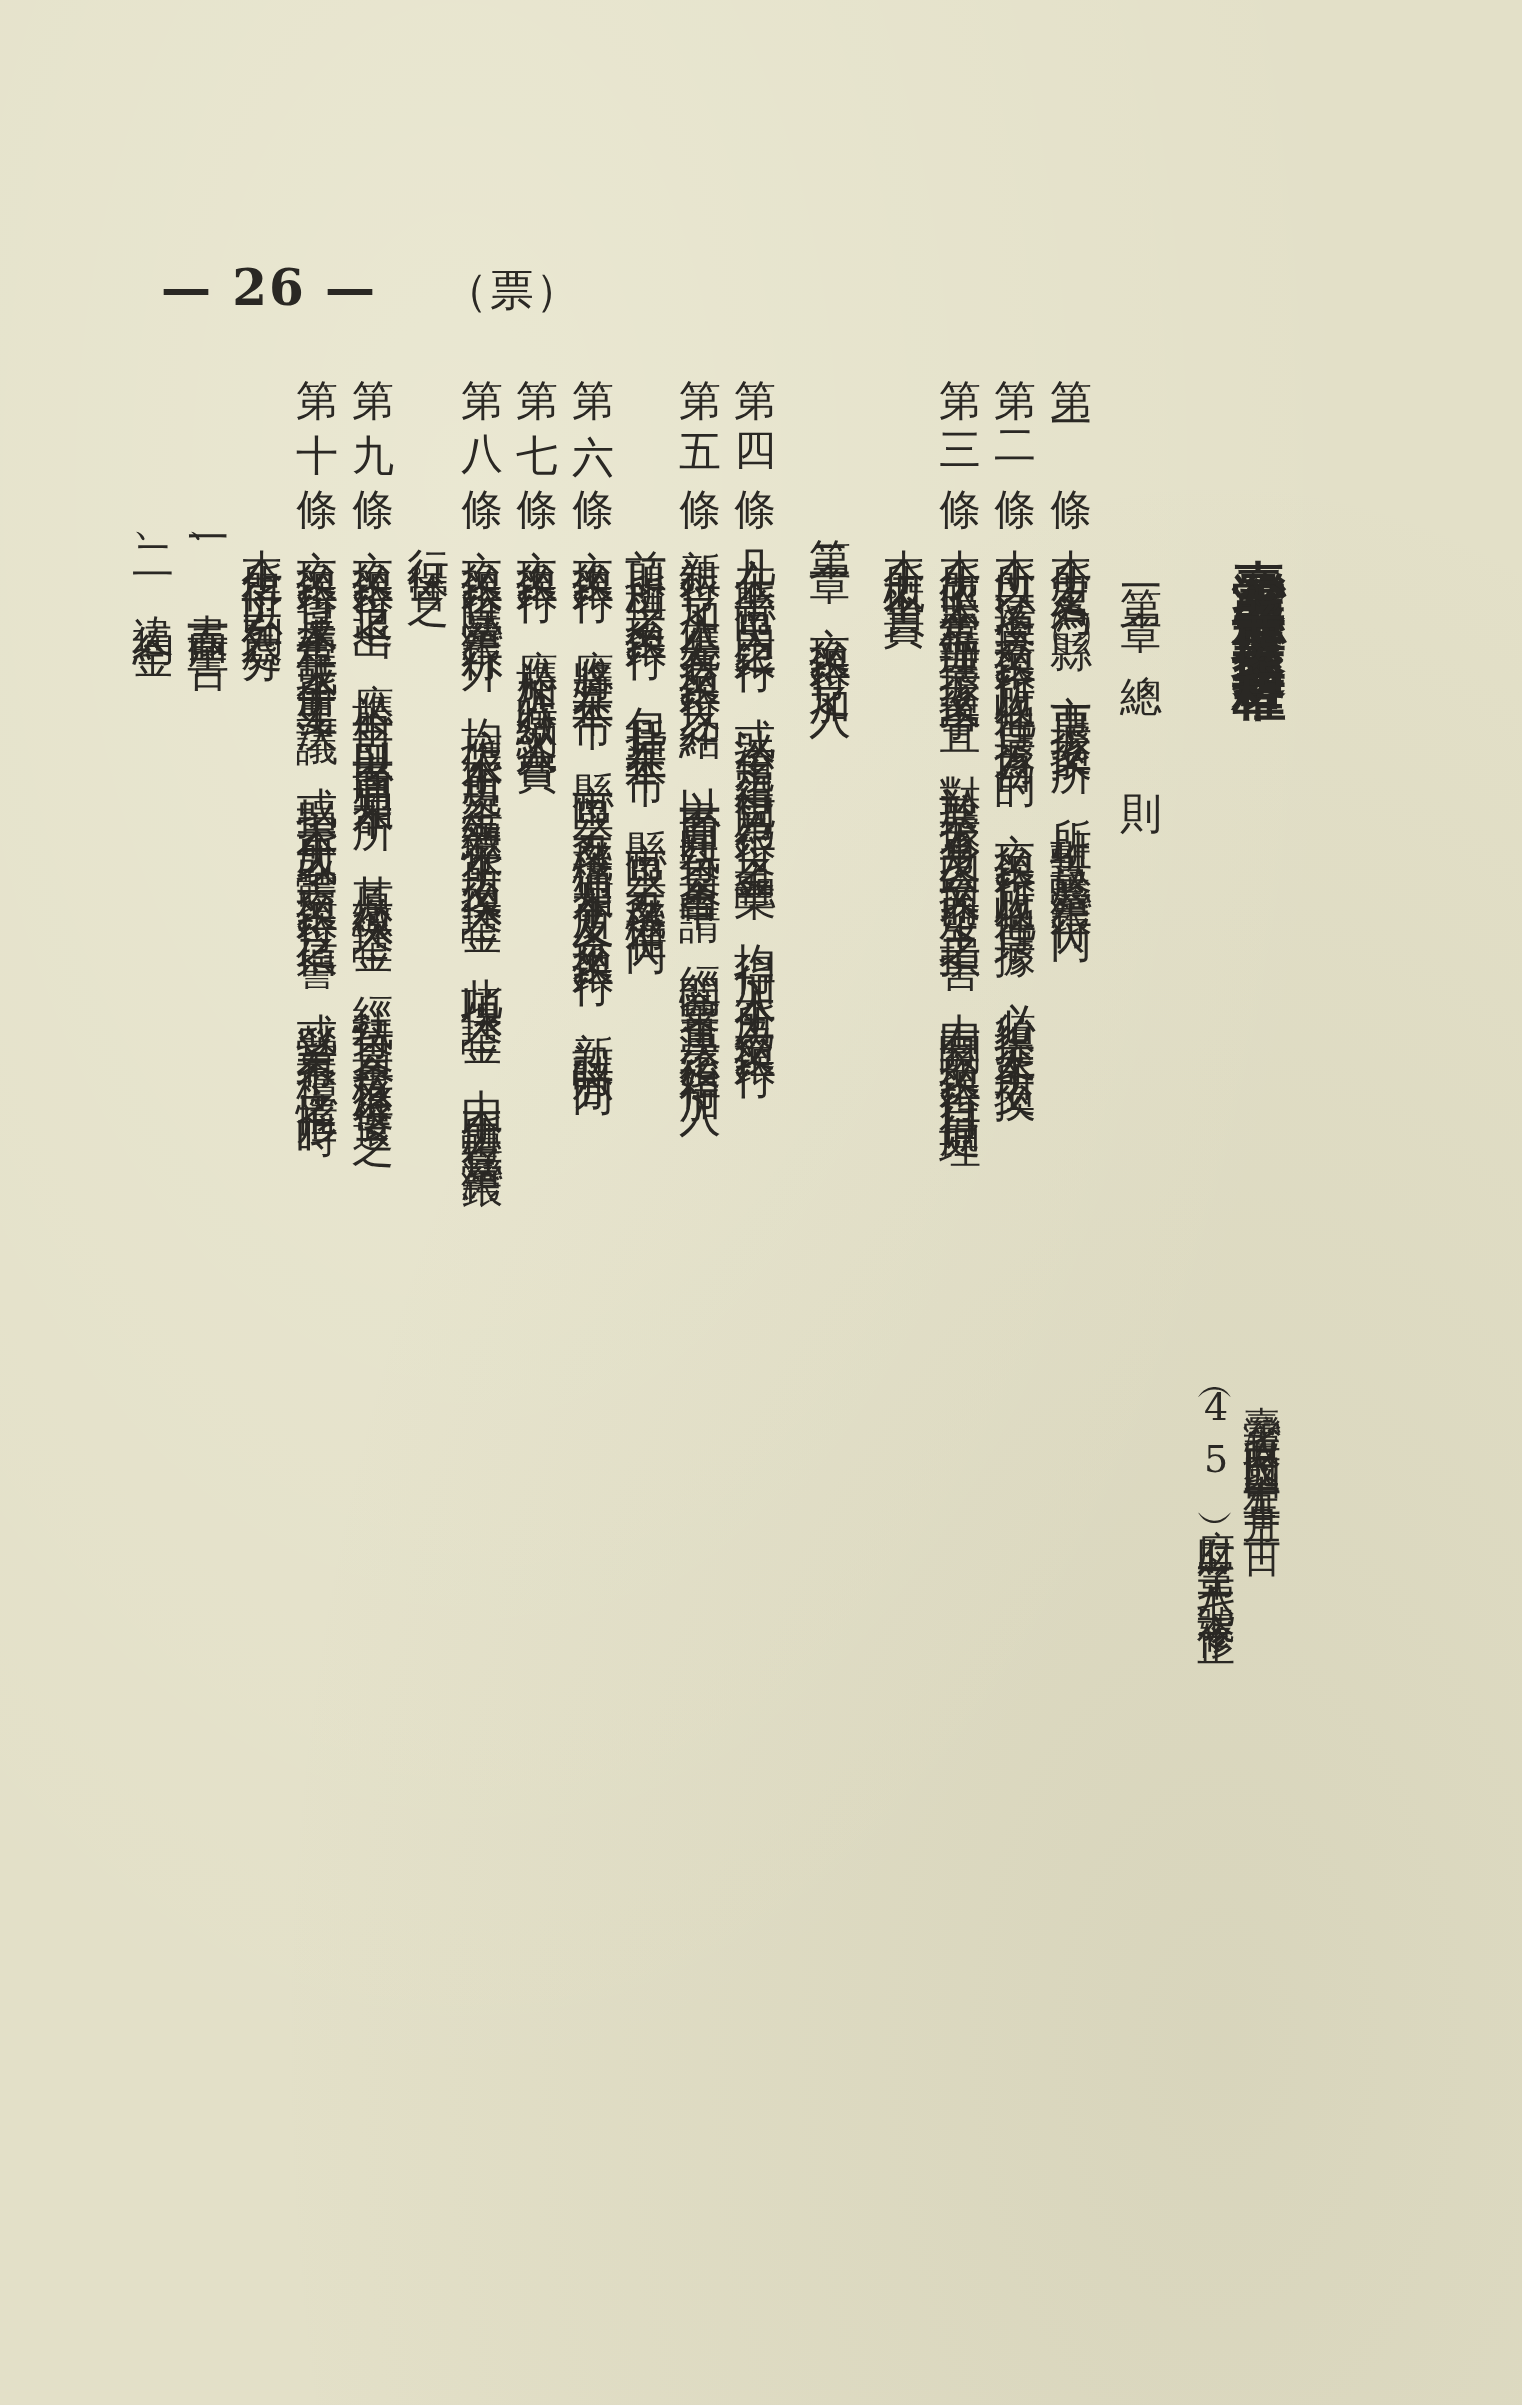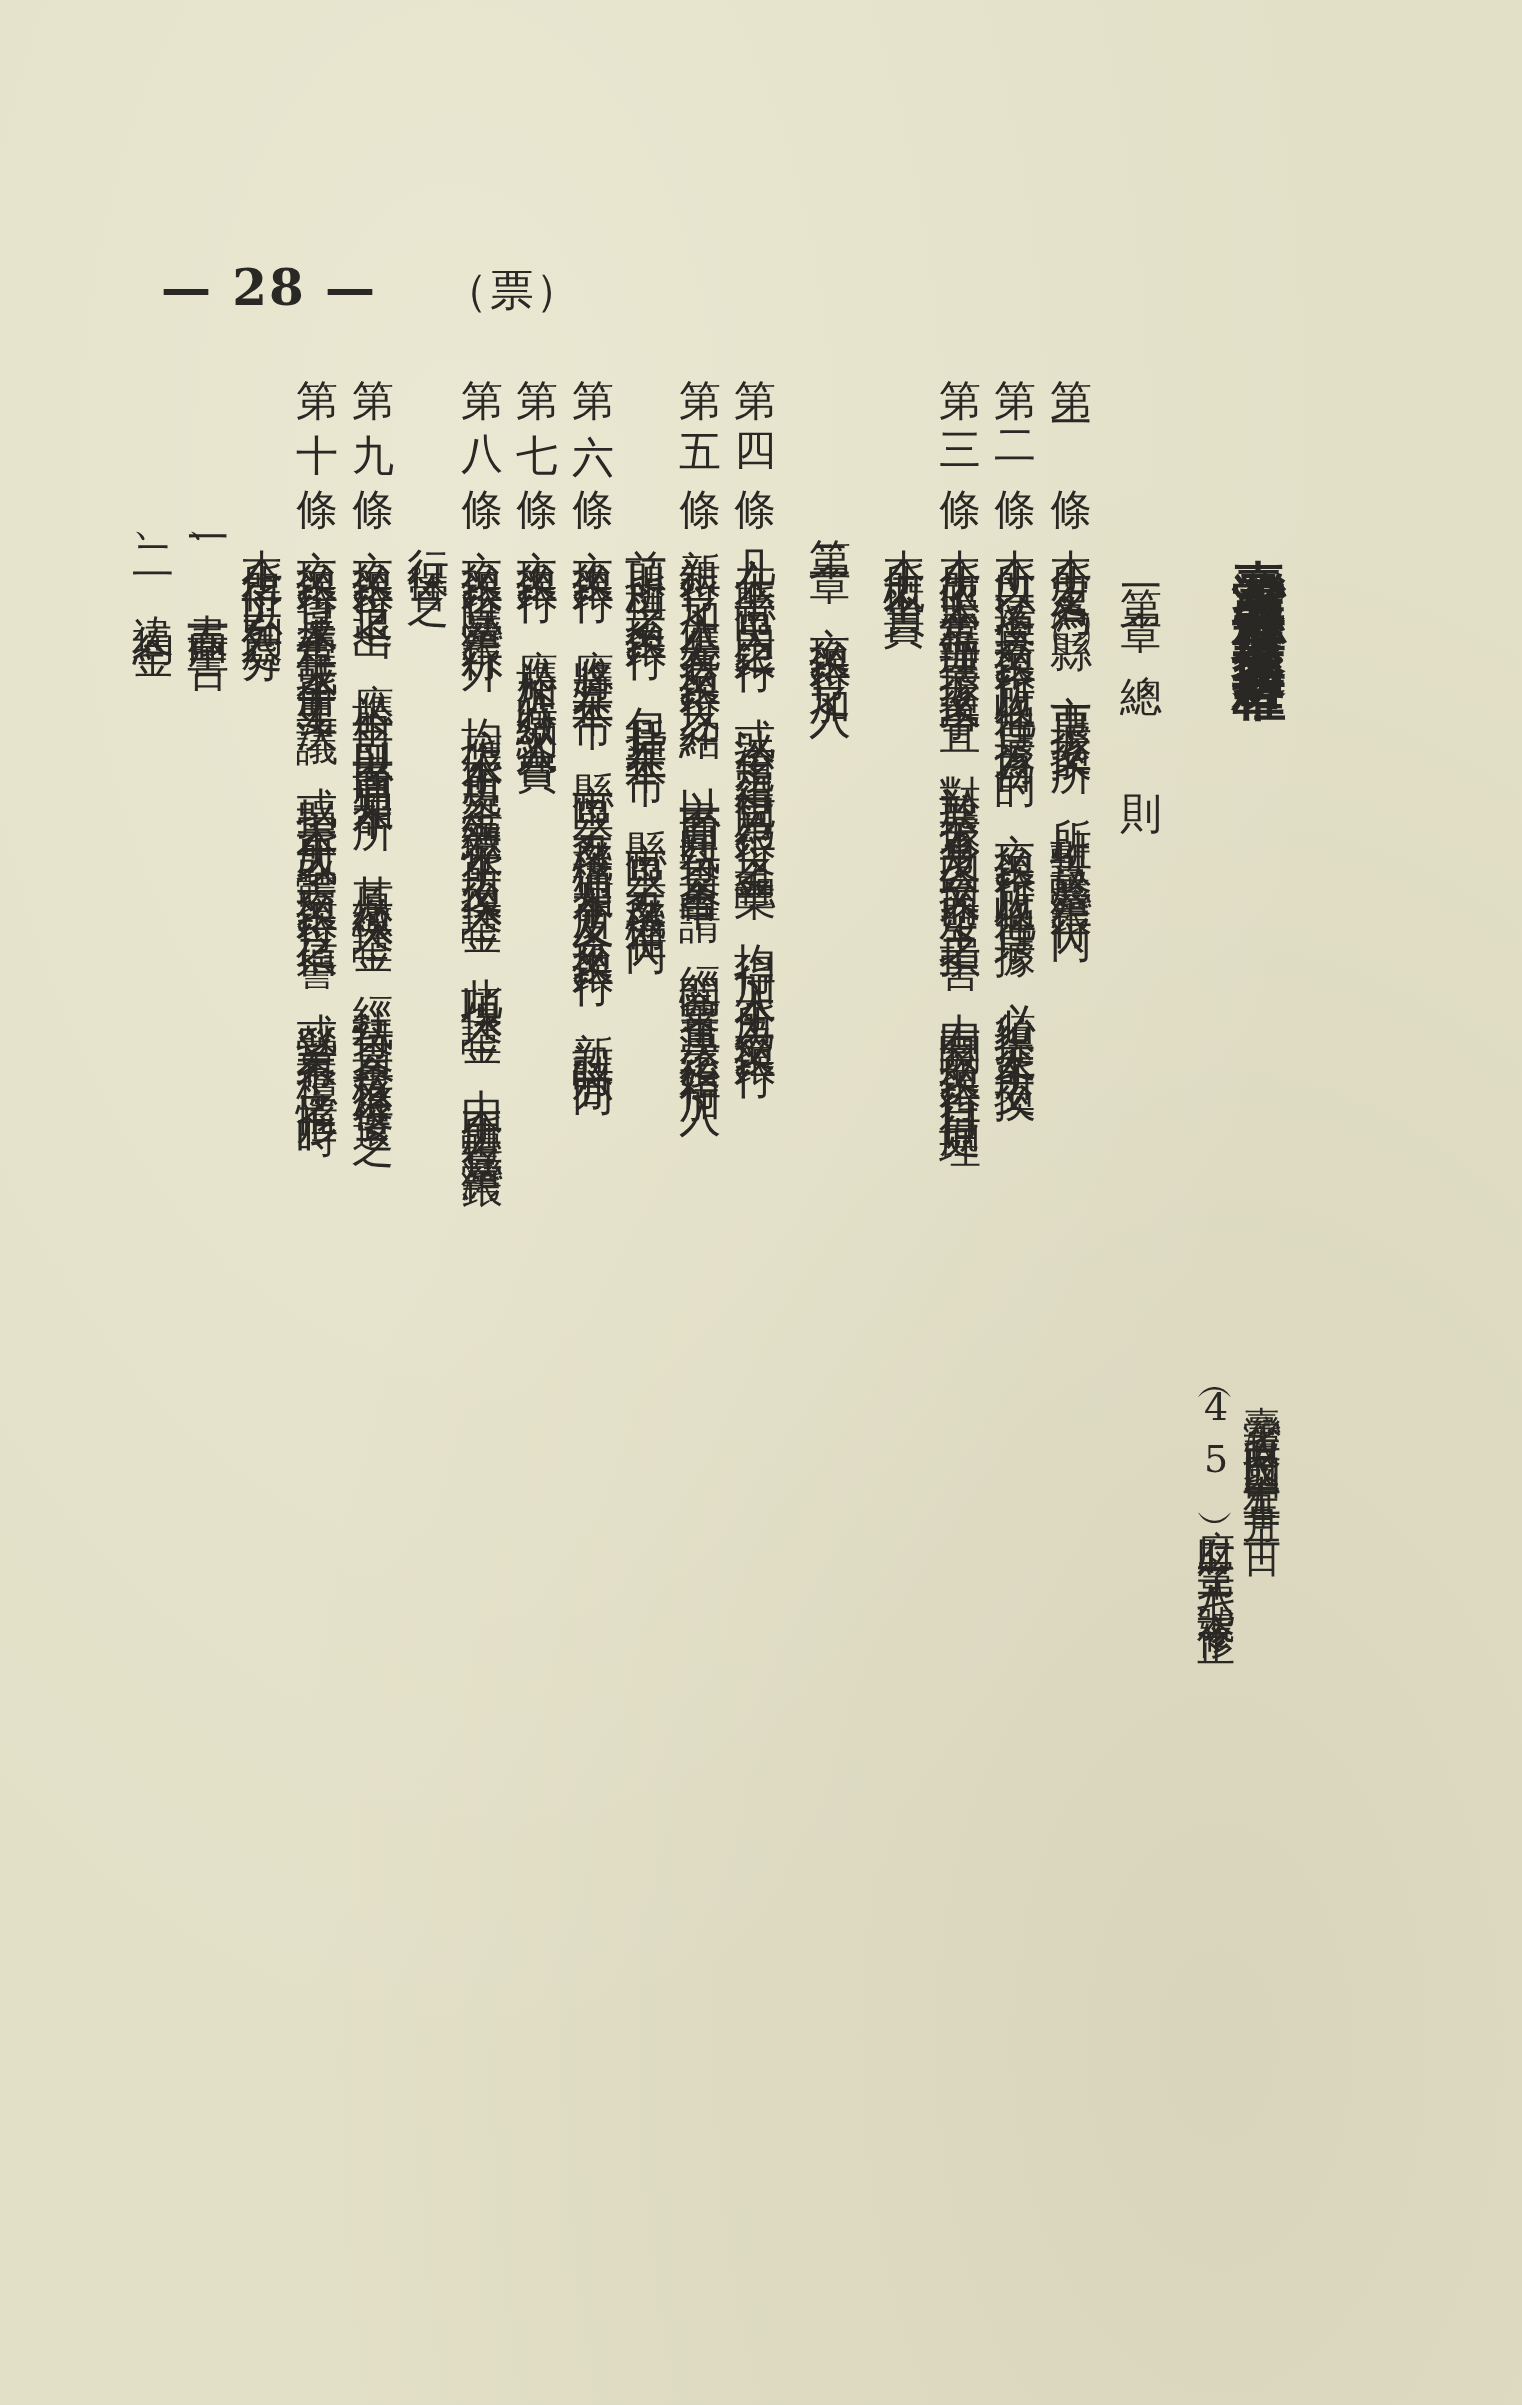--- a/index.html
+++ b/index.html
@@ -37,21 +37,21 @@
     white-space: nowrap;
   }
   .header .runhead { margin-left: 67px; font-weight: normal; font-size: 44px; }
 </style>
 </head>
 <body>
 
 <div class="page">
 
   <div class="header">
-    <span>— 28 —</span><span class="runhead">（票）</span>
+    <span>— 26 —</span><span class="runhead">（票）</span>
   </div>
 
   <div class="col title" style="left:1233px; top:516px;">臺灣省各縣市票據交換所章程</div>
 
   <div class="col note" style="left:1243px; top:1376px;">臺灣省政府民國四十五年一月二十一日</div>
   <div class="col note" style="left:1197px; top:1376px;">（45）府財二字第二八七二號令修正</div>
 
   <div class="col chap" style="left:1120px; top:554px;">第一章　總　　則</div>
 
   <div class="col art-label" style="left:1050px; top:346px;">第一條</div>

